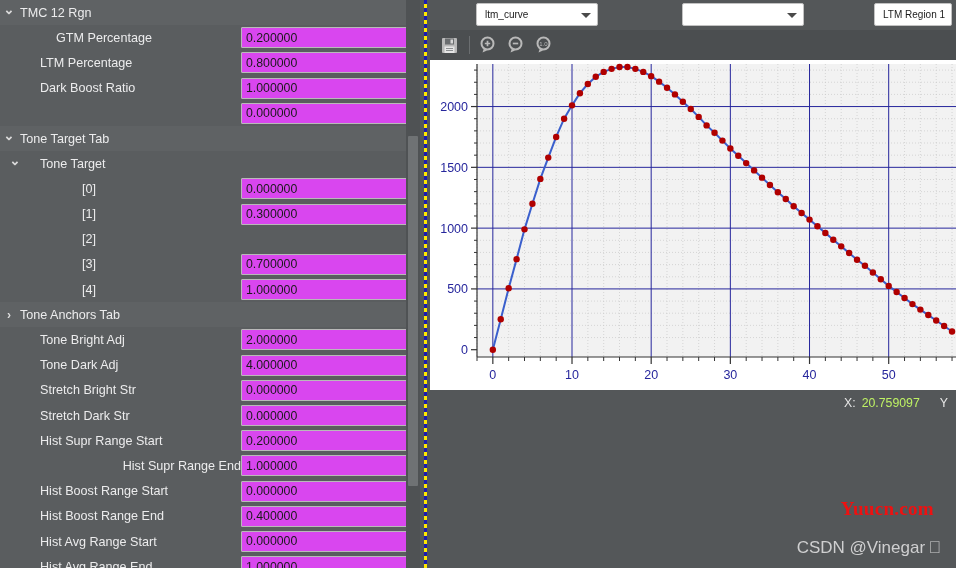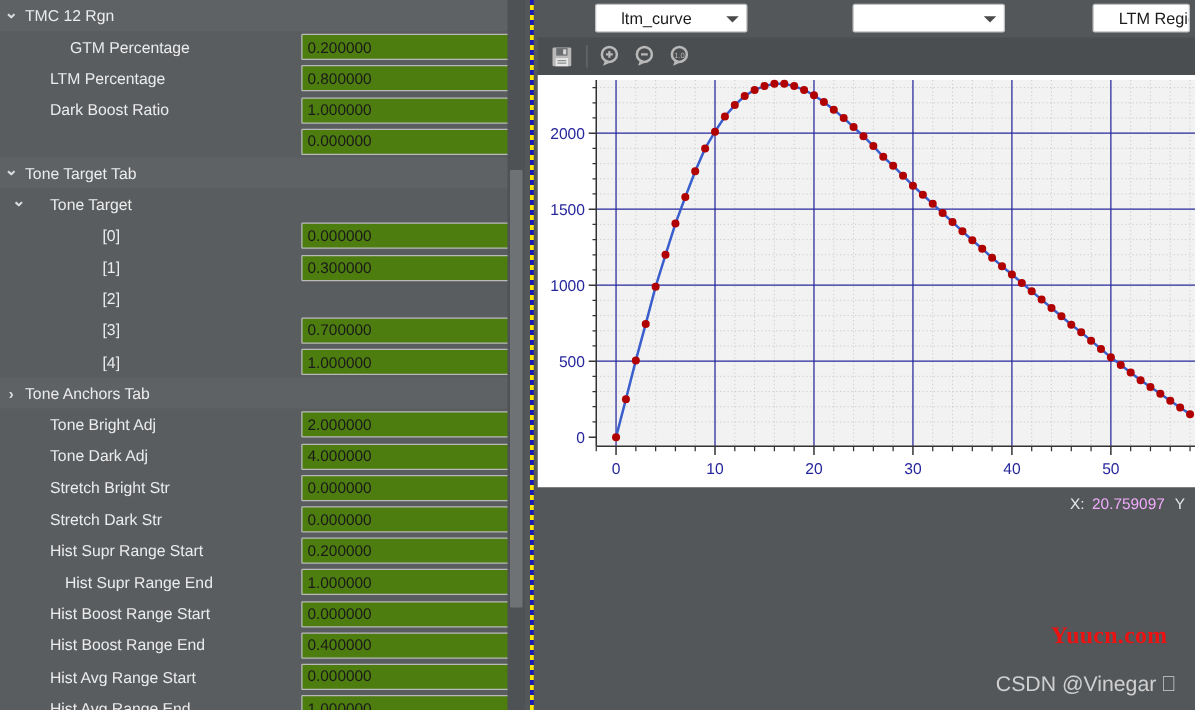--- a/index.html
+++ b/index.html
@@ -60,21 +60,21 @@
     color: #ececed;
     font-size: 12.6px;
   }
 
   .row .value-box {
     position: absolute;
     left: 241px;
     top: 2px;
     width: 168px;
     height: 21px;
-    background: #4d7c0f;
+    background: #d946ef;
     border: 1px solid #b9b9b9;
     border-radius: 1px;
     color: #1a1a1a;
     font-size: 12.3px;
     line-height: 19px;
     padding: 0 4px;
     font-family: "Liberation Sans", sans-serif;
   }
   
   .ind0 { padding-left: 4px; }
@@ -129,23 +129,23 @@
     background: #545759;
   }
   .combo {
     position: absolute;
     top: 3px;
     height: 23px;
     background: #ffffff;
     border: 1px solid #c2c2c2;
     border-radius: 2px;
     color: #1b1b1b;
-    font-size: 13px;
+    font-size: 10px;
     line-height: 21px;
-    padding-left: 20px;
+    padding-left: 8px;
     padding-right: 22px;
     white-space: nowrap;
     overflow: hidden;
   }
   .combo .arrow {
     position: absolute;
     right: 6px; top: 9px;
     width: 0; height: 0;
     border-left: 5px solid transparent;
     border-right: 5px solid transparent;
@@ -191,21 +191,21 @@
     background: #545759;
     color: #ebebeb;
     font-size: 12.3px;
     display: flex;
     align-items: center;
     justify-content: flex-end;
     padding-right: 2px;
     white-space: nowrap;
   }
   #status-bar .lbl { color: #e6e6e6; margin-right: 6px; }
-  #status-bar .val { color: #f0abfc; margin-right: 8px; }
+  #status-bar .val { color: #bef264; margin-right: 20px; }
 
   
   #filler { position: relative; height: 152px; background: #545759; }
 
   
   #wm-red {
     position: absolute;
     right: 22px; top: 498px;
     color: #ee1111;
     font-family: "Liberation Serif", serif;
@@ -338,21 +338,21 @@
           <input class="value-box" type="text" value="0.000000" style="">
         </div>
         <div class="row leaf">
           <span style="display: flex; align-items: center; flex: 0 0 241px; padding-left: 8px;">
             <span class="twisty spacer">&nbsp;</span>
             <span class="row-label ind1">Hist Supr Range Start</span>
           </span>
           <input class="value-box" type="text" value="0.200000" style="">
         </div>
         <div class="row leaf">
-          <span style="display: flex; align-items: center; flex: 0 0 241px; padding-left: 20px;">
+          <span style="display: flex; align-items: center; flex: 0 0 241px; padding-left: 7px; text-align: right;">
             <span class="twisty spacer">&nbsp;</span>
             <span class="row-label ind1">Hist Supr Range End</span>
           </span>
           <input class="value-box" type="text" value="1.000000" style="">
         </div>
         <div class="row leaf">
           <span style="display: flex; align-items: center; flex: 0 0 241px; padding-left: 8px;">
             <span class="twisty spacer">&nbsp;</span>
             <span class="row-label ind1">Hist Boost Range Start</span>
           </span>

